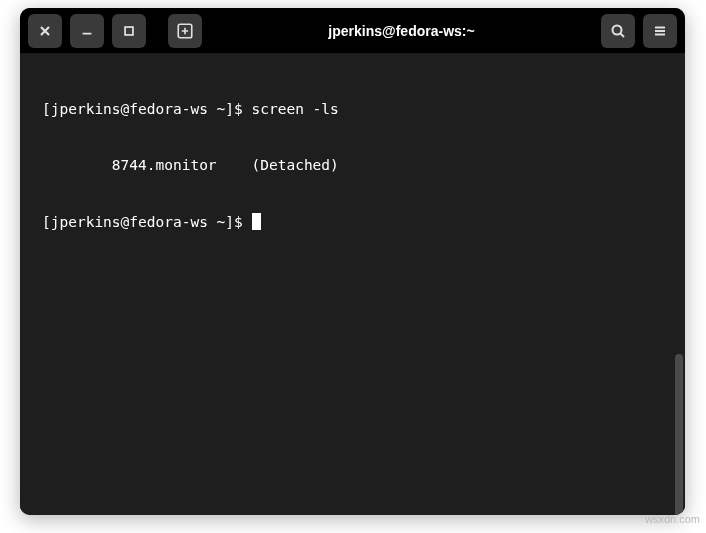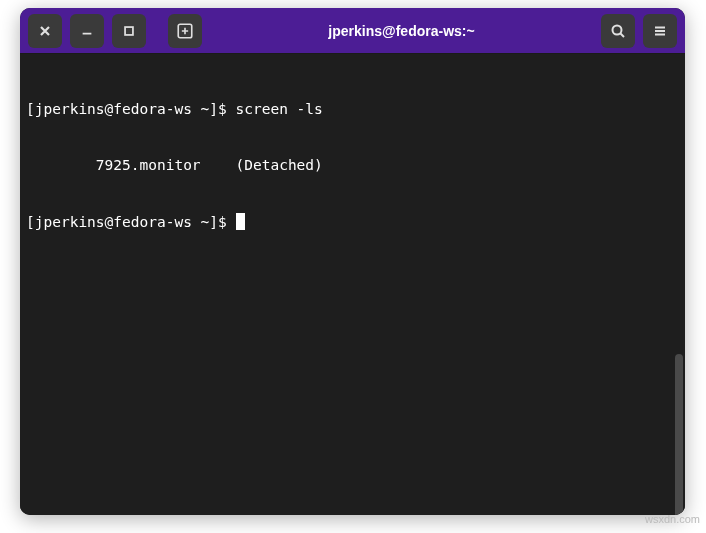--- a/index.html
+++ b/index.html
@@ -22,21 +22,21 @@
       height: 507px;
       background: #1e1e1e;
       border-radius: 10px;
       overflow: hidden;
       box-shadow: 0 4px 20px rgba(0,0,0,0.3);
       display: flex;
       flex-direction: column;
     }
     .titlebar {
       height: 46px;
-      background: #4c1d95;
+      background: #000000;
       display: flex;
       align-items: center;
       padding: 0 8px;
       border-bottom: 1px solid #1a1a1a;
     }
     .titlebar-left {
       display: flex;
       gap: 8px;
       align-items: center;
     }
@@ -77,21 +77,21 @@
       font-weight: 600;
     }
     .titlebar-right {
       display: flex;
       gap: 8px;
       align-items: center;
     }
     .terminal-body {
       flex: 1;
       background: #1e1e1e;
-      padding: 8px 6px;
+      padding: 8px 22px;
       font-family: "DejaVu Sans Mono", "Liberation Mono", monospace;
       font-size: 14.5px;
       line-height: 1.3;
       color: #ffffff;
       position: relative;
       white-space: pre;
       overflow: hidden;
     }
     .terminal-line {
       display: block;
@@ -166,19 +166,19 @@
       </div>
       <div class="titlebar-btn">
         <svg viewBox="0 0 16 16">
           <path d="M3 4.5 L13 4.5 M3 8 L13 8 M3 11.5 L13 11.5" stroke-width="2"></path>
         </svg>
       </div>
     </div>
   </div>
   <div class="terminal-body">
     <span class="terminal-line"><span class="prompt">[jperkins@fedora-ws ~]$ </span><span class="cmd">screen -ls</span></span>
-    <span class="terminal-line">        7925.monitor    (Detached)</span>
+    <span class="terminal-line">        8744.monitor    (Detached)</span>
     <span class="terminal-line"><span class="prompt">[jperkins@fedora-ws ~]$ </span><span class="cursor"></span></span>
     <div class="scrollbar"></div>
   </div>
 </div>
 
 <div class="watermark">wsxdn.com</div>
 
 </body></html>

